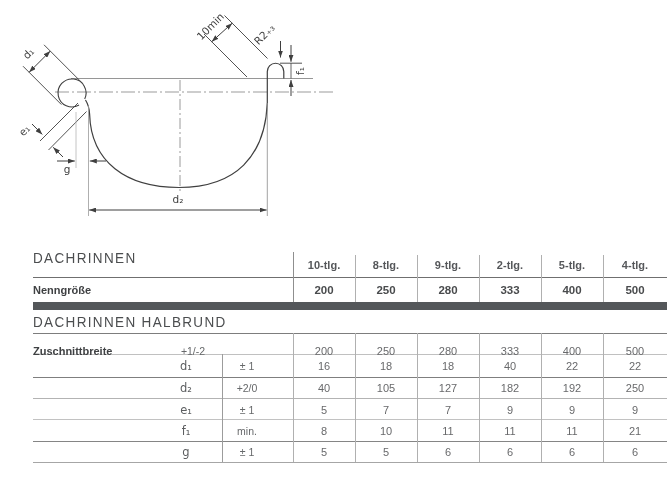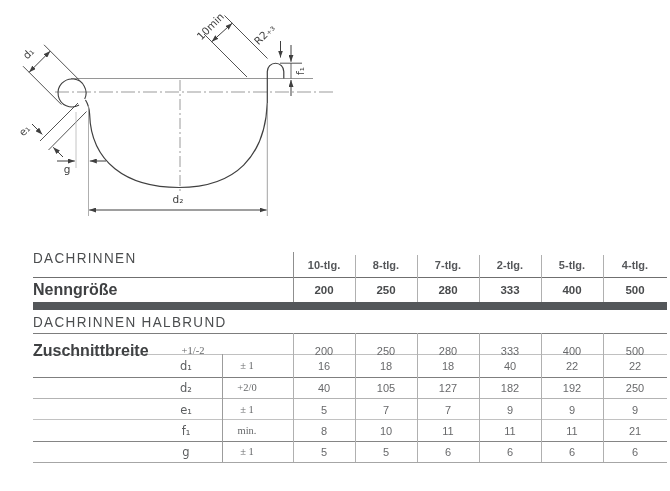--- a/index.html
+++ b/index.html
@@ -14,25 +14,25 @@
   .hline{position:absolute;left:33px;width:634px;height:1px;background:#9a9a9a;}
   .vline{position:absolute;width:1px;background:#b0b0b0;}
   .bar{position:absolute;left:33px;width:634px;height:8px;background:#54575a;}
   
   .cell{position:absolute;width:62px;height:14px;line-height:14px;text-align:center;
         font-size:11px;color:#68696b;font-family:Liberation Sans, sans-serif;}
   .c0{left:293px}.c1{left:355px}.c2{left:417px}.c3{left:479px}.c4{left:541px}.c5{left:603px;width:64px}
   .hdr{font-weight:bold;color:#55575a;font-size:11px;}
   .bold{font-weight:bold;color:#494b4d;font-size:11.5px;}
   .rowlabel{position:absolute;left:33px;height:14px;line-height:14px;font-weight:bold;
-            font-size:16px;color:#3f4143;}
+            font-size:11px;color:#3f4143;}
   .param{position:absolute;left:156px;width:60px;height:14px;line-height:14px;text-align:center;
          font-size:11.5px;color:#5c5e60;font-family:"DejaVu Sans","Liberation Sans",sans-serif;}
   .tol{position:absolute;left:217px;width:60px;height:14px;line-height:14px;text-align:center;
-       font-size:10.5px;color:#66686a;font-family:Liberation Serif, serif;}
+       font-size:10.5px;color:#66686a;font-family:Liberation Sans, sans-serif;}
   .tol-first{left:163px;}
   
   .rh{top:258px}.rv{top:283px}
   .r0{top:344px}.r1{top:359px}.r2{top:381px}.r3{top:403px}.r4{top:424px}.r5{top:445px}
   svg text{font-family:"DejaVu Sans","Liberation Sans",sans-serif;font-size:10.5px;fill:#3f3f3f;}
 </style>
 </head>
 <body>
 
 <div class="page">
@@ -88,21 +88,21 @@
     <line x1="291" y1="45" x2="291" y2="61.8" stroke="#3f3f3f" stroke-width="1" marker-end="url(#arr)"></line>
     <line x1="291" y1="96" x2="291" y2="80" stroke="#3f3f3f" stroke-width="1" marker-end="url(#arr)"></line>
     <line x1="291" y1="63.2" x2="291" y2="78.5" stroke="#3f3f3f" stroke-width="0.8"></line>
     <text x="304" y="71" text-anchor="middle" transform="rotate(-90 304 71)">f₁</text>
   </svg>
 
   <div class="sec-title" style="top:249px">DACHRINNEN</div>
 
   <div class="cell hdr rh c0">10-tlg.</div>
   <div class="cell hdr rh c1">8-tlg.</div>
-  <div class="cell hdr rh c2">7-tlg.</div>
+  <div class="cell hdr rh c2">9-tlg.</div>
   <div class="cell hdr rh c3">2-tlg.</div>
   <div class="cell hdr rh c4">5-tlg.</div>
   <div class="cell hdr rh c5">4-tlg.</div>
 
   <div class="hline" style="top:277px;background:#6f6f6f"></div>
 
   <div class="rowlabel rv">Nenngröße</div>
   <div class="cell bold rv c0">200</div>
   <div class="cell bold rv c1">250</div>
   <div class="cell bold rv c2">280</div>

